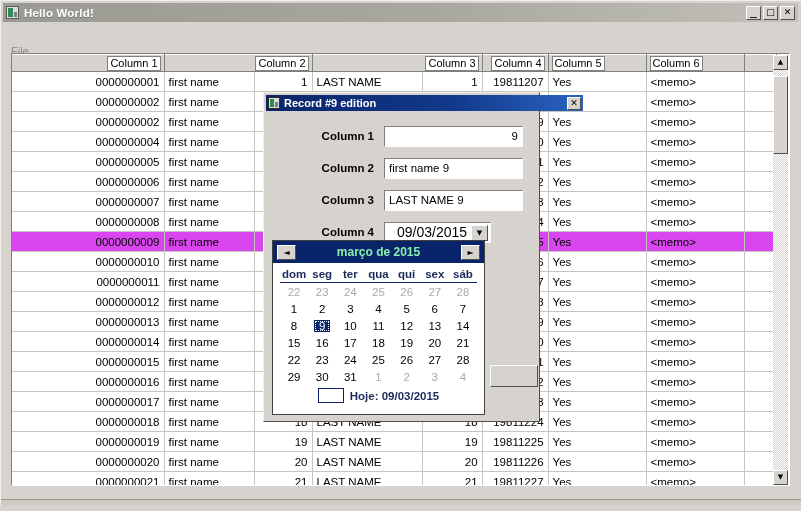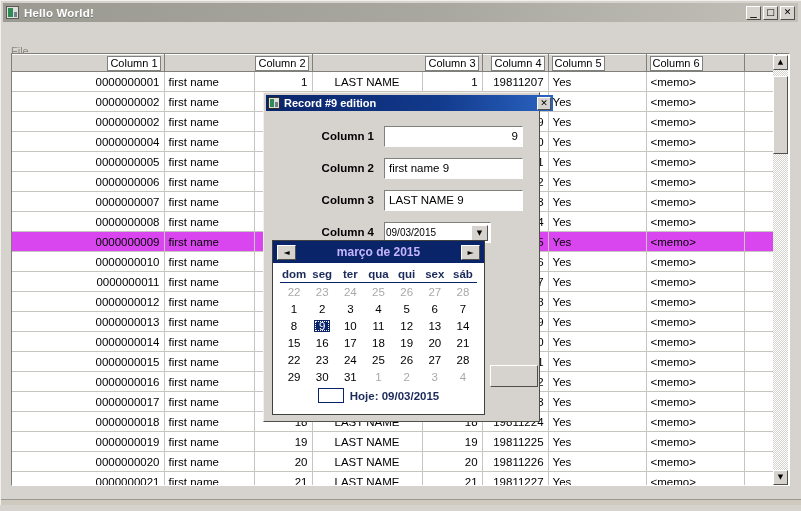--- a/index.html
+++ b/index.html
@@ -78,21 +78,21 @@
   #grid-table th.la{text-align:left;}
   #grid-table td{
     height:20px;font-size:11.5px;color:#000;background:#fff;
     border-right:1px solid #c8c5c0;border-bottom:1px solid #c8c5c0;
     padding:0 4px;box-sizing:border-box;white-space:nowrap;overflow:hidden;
   }
   #grid-table tr.selected td{background:#d946ef;}
   .c-id{text-align:right;}
   .c-fn{text-align:left;padding-left:18px;}
   .c-fnum{text-align:right;padding-right:12px;}
-  .c-ln{text-align:center;}
+  .c-ln{text-align:left;}
   .c-lnum{text-align:right;padding-right:12px;}
   .c-num{text-align:right;}
   .c-yes{text-align:left;}
   .c-memo{text-align:left;}
   
   #grid-vscroll{
     position:absolute;right:1px;top:1px;width:15px;height:430px;
     background:#d6d3ce;
   }
   .sb-btn{
@@ -117,21 +117,21 @@
   #grid-vscroll .sb-bot{position:absolute;bottom:0;left:0;}
   
   #dialog{
     position:absolute;left:262px;top:91px;width:277px;height:330px;
     background:#d6d3ce;
     border-top:1px solid #f2f0ed;border-left:1px solid #f2f0ed;
     border-right:1px solid #50504b;border-bottom:1px solid #50504b;
     box-sizing:border-box;
   }
   #dlg-titlebar{
-    position:absolute;left:2px;top:2px;width:287px;height:16px;
+    position:absolute;left:2px;top:2px;width:317px;height:16px;
     background:linear-gradient(to right,#0a246a 0%,#123a8c 60%,#2a63c0 100%);
     display:flex;align-items:center;
   }
   #dlg-icon{
     width:12px;height:12px;margin-left:2px;margin-right:4px;
     background:#dededa;border:1px solid #2b2b28;position:relative;box-sizing:border-box;
   }
   #dlg-icon:before{content:"";position:absolute;left:1px;top:1px;width:4px;height:8px;background:#2e8b57;}
   #dlg-icon:after{content:"";position:absolute;left:6px;top:4px;width:3px;height:5px;background:#6f7f8f;}
   #dlg-title-text{color:#fff;font-weight:bold;font-size:11px;}
@@ -156,21 +156,21 @@
   .fld-input .v{display:block;width:100%;padding:0 4px;box-sizing:border-box;}
   .v.right{text-align:right;}
   .v.left{text-align:left;}
   .v.c3{text-align:left;}
   .fld-combo{
     width:107px;height:21px;background:#fff;
     border-top:1px solid #80807a;border-left:1px solid #80807a;
     border-right:1px solid #ffffff;border-bottom:1px solid #ffffff;
     box-sizing:border-box;display:flex;align-items:center;position:relative;
   }
-  .fld-combo .v{padding-left:1px;font-size:10px;}
+  .fld-combo .v{padding-left:12px;font-size:14px;}
   .combo-arrow{
     position:absolute;right:2px;top:2px;width:17px;height:16px;background:#d6d3ce;
     border-top:1px solid #ffffff;border-left:1px solid #ffffff;
     border-right:1px solid #50504b;border-bottom:1px solid #50504b;
     box-sizing:border-box;display:flex;align-items:center;justify-content:center;
     font-size:7px;font-family:"DejaVu Sans",sans-serif;color:#000;
   }
   #hidden-button{
     position:absolute;left:226px;top:272px;width:48px;height:22px;background:#d6d3ce;
     border-top:1px solid #ffffff;border-left:1px solid #ffffff;
@@ -185,21 +185,21 @@
     height:22px;background:#0a246a;display:flex;align-items:center;
     justify-content:space-between;padding:0 4px;box-sizing:border-box;
   }
   .cal-nav{
     width:19px;height:15px;background:#d6d3ce;
     border-top:1px solid #ffffff;border-left:1px solid #ffffff;
     border-right:1px solid #50504b;border-bottom:1px solid #50504b;
     box-sizing:border-box;display:flex;align-items:center;justify-content:center;
     font-size:8px;color:#000;font-family:"DejaVu Sans",sans-serif;
   }
-  #cal-month{color:#c4b5fd;font-weight:bold;font-size:12px;}
+  #cal-month{color:#86efac;font-weight:bold;font-size:12px;}
   #cal-table{
     width:197px;margin:3px auto 0 auto;border-collapse:collapse;table-layout:fixed;
   }
   #cal-table th{
     font-size:11.5px;font-weight:bold;color:#1c2a5a;height:16px;text-align:center;
     border-bottom:1px solid #0a246a;padding:0;
   }
   #cal-table td{
     font-size:11.5px;color:#000;height:17px;text-align:center;padding:0;
   }

